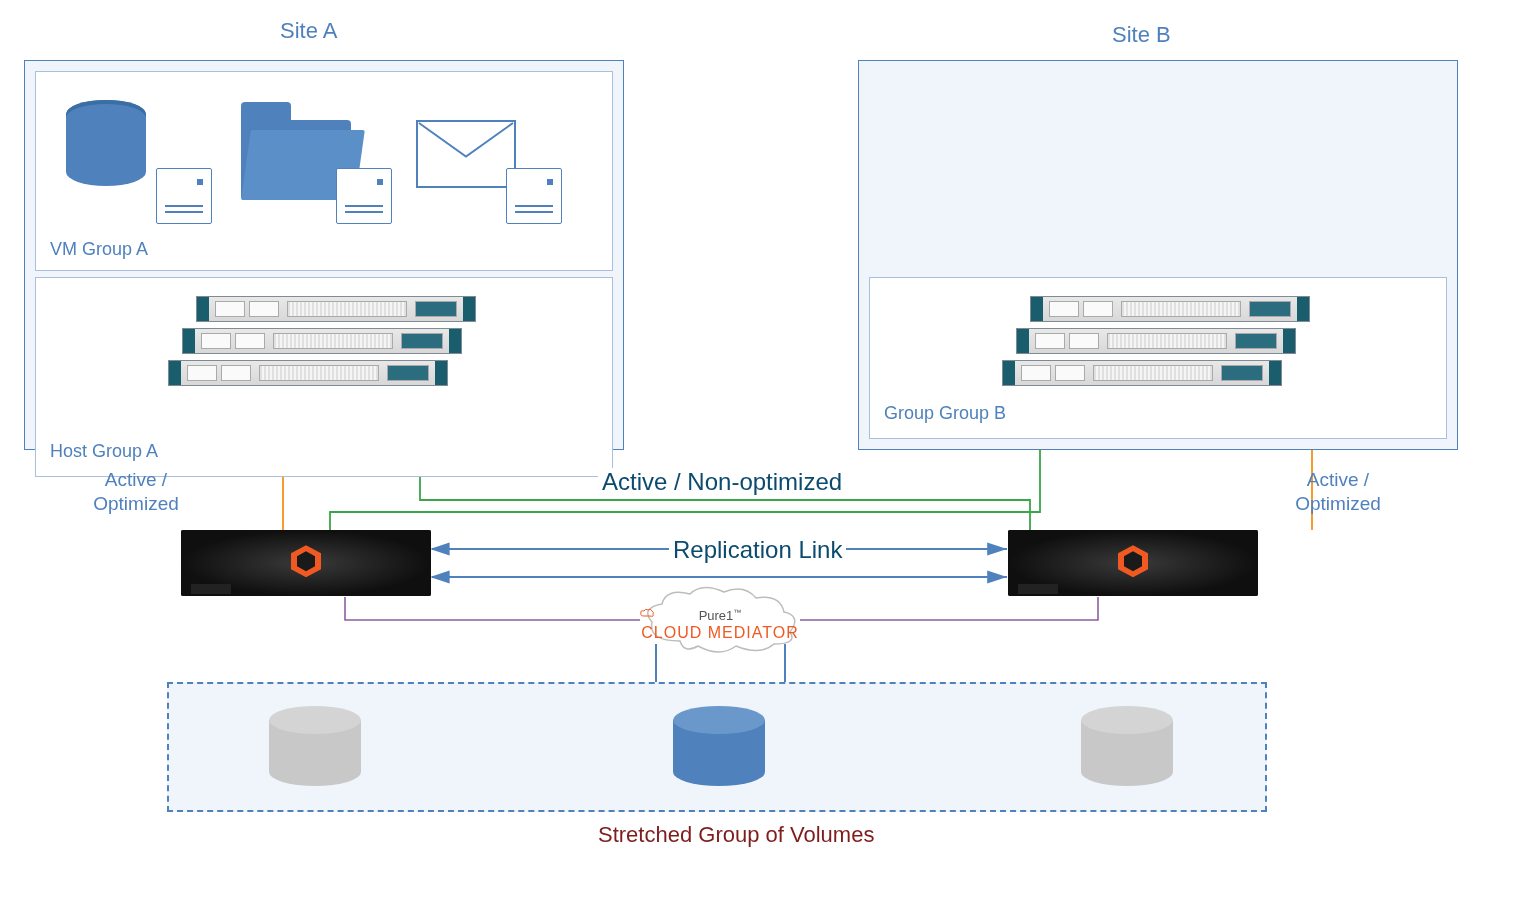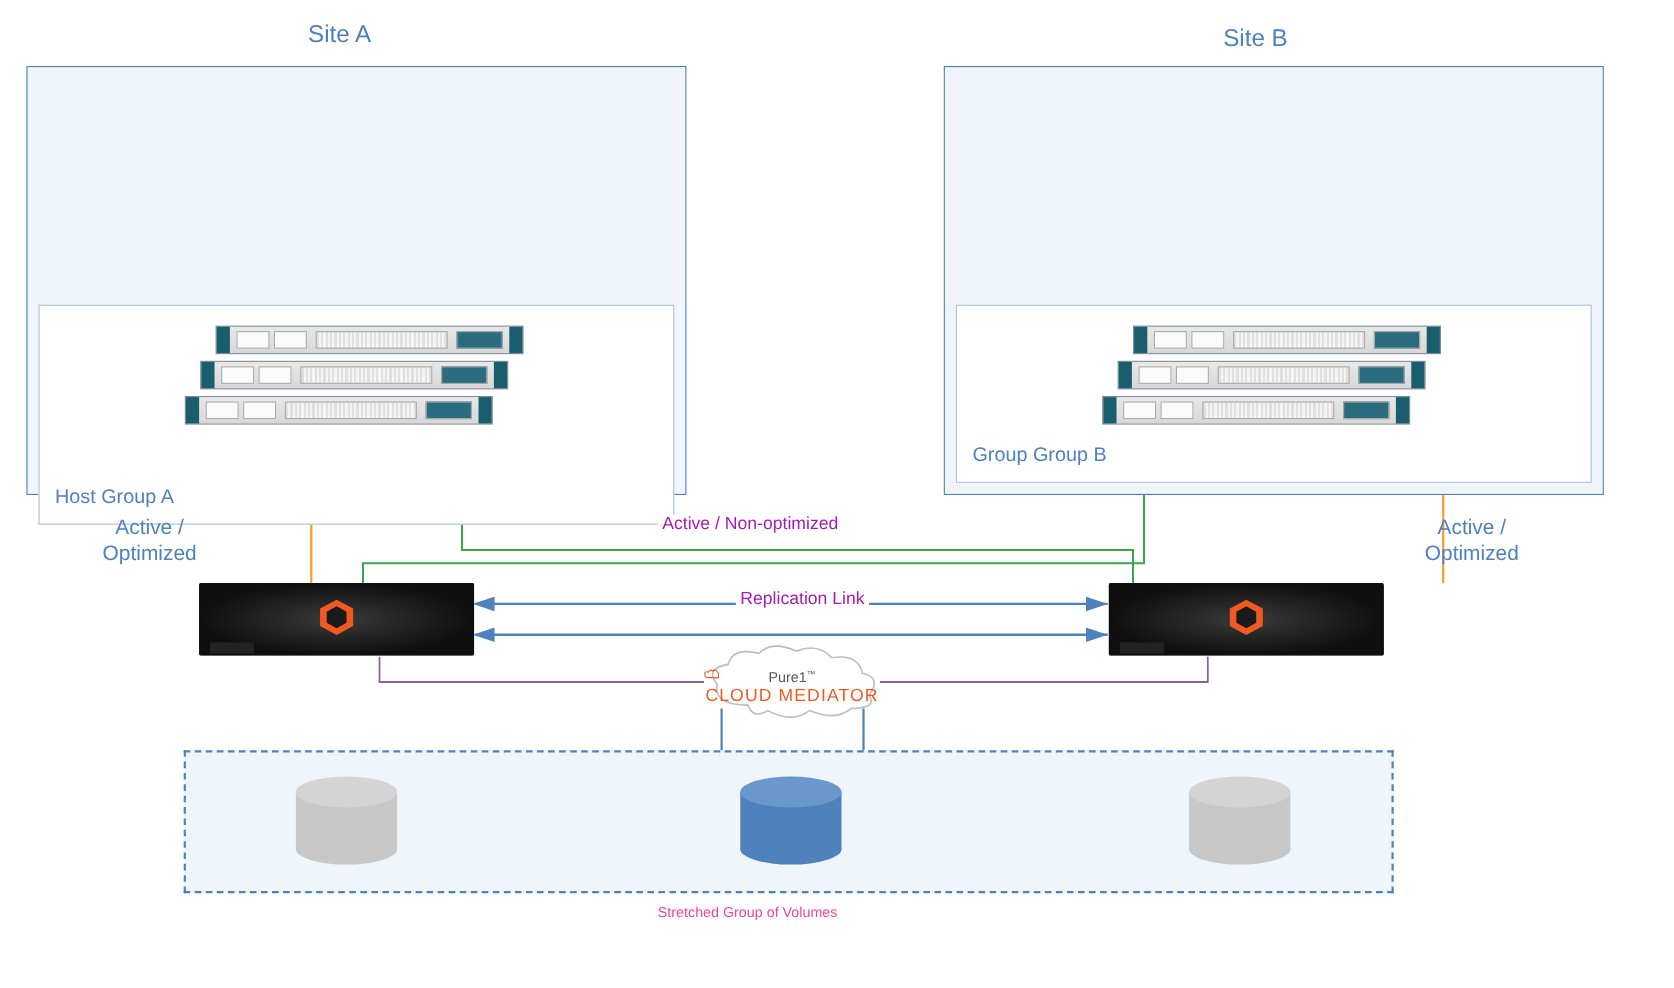--- a/index.html
+++ b/index.html
@@ -135,21 +135,21 @@
   }
   .storage-box .orange {
     position:absolute; left:50%; top:50%;
     width:36px; height:36px; transform:translate(-50%,-55%);
   }
   .storage-box .label {
     position:absolute; left:10px; bottom:2px; height:10px; width:40px;
     background:linear-gradient(#222,#222);
   }
   .link-label {
-    position:absolute; color:#a21caf; font-size:16px; background:#fff;
+    position:absolute; color:#0c4a6e; font-size:24px; background:#fff;
     padding:0 4px;
   }
   .path-label {
     position:absolute; color:#4f81bd; font-size:19px; text-align:center;
     line-height:1.25;
   }
   .cloud {
     position:absolute;
     width:160px; height:70px;
   }
@@ -169,21 +169,21 @@
     width:92px; height:80px;
   }
   .vol-cyl .b { position:absolute; left:0; right:0; top:14px; bottom:14px; background:#c8c8c8;}
   .vol-cyl .t { position:absolute; left:0; right:0; top:0; height:28px; background:#d4d4d4; border-radius:50%;}
   .vol-cyl .bt { position:absolute; left:0; right:0; bottom:0; height:28px; background:#c8c8c8; border-radius:50%;}
   .vol-cyl.blue .b { background:#4f81bd;}
   .vol-cyl.blue .t { background:#6a98cb;}
   .vol-cyl.blue .bt { background:#4f81bd;}
   svg.conn { position:absolute; left:0; top:0; width:1522px; height:898px; pointer-events:none;}
   .footer-label {
-    position:absolute; color:#ec4899; font-size:13px;
+    position:absolute; color:#7f1d1d; font-size:22px;
   }
 </style>
 </head>
 <body>
 
 <svg class="conn">
   <defs>
     <marker id="arrB" markerWidth="10" markerHeight="10" refX="9" refY="3" orient="auto">
       <path d="M0,0 L9,3 L0,6 Z" fill="#4f81bd"></path>
     </marker>
@@ -225,20 +225,40 @@
     <line x1="656" y1="644" x2="656" y2="685"></line>
     <line x1="785" y1="644" x2="785" y2="685"></line>
   </g>
 </svg>
 
 <div class="site-title" style="left:280px; top:18px;">Site A</div>
 <div class="site-title" style="left:1112px; top:22px;">Site B</div>
 
 <div class="site-box" style="left:24px; top:60px; width:600px; height:390px;">
 
+  <div class="group-box" style="left:10px; top:10px; width:578px; height:200px;">
+
+    <div class="db-icon" style="left:30px; top:28px;">
+      <div class="bot"></div>
+        <div class="body"></div>
+        <div class="top"></div>
+    </div>
+    <div class="small-host" style="left:120px; top:96px;"></div>
+
+    <div class="folder-icon" style="left:205px; top:48px;"></div>
+    <div class="small-host" style="left:300px; top:96px;"></div>
+
+    <div class="mail-icon" style="left:380px; top:48px;">
+      <svg viewBox="0 0 100 68">
+          <polyline points="1,1 50,36 99,1" fill="none" stroke="#4f81bd" stroke-width="2"></polyline>
+        </svg>
+    </div>
+    <div class="small-host" style="left:470px; top:96px;"></div>
+    <div class="group-label" style="left:14px; bottom:10px;">VM Group A</div>
+  </div>
 
   <div class="group-box" style="left:10px; top:216px; width:578px; height:200px;">
     <div class="server-bar" style="left:160px; top:18px; width:280px;">
       <div class="cap-l"></div>
         <div class="cap-r"></div>
       <div class="seg" style="left:18px; width:30px;"></div>
       <div class="seg" style="left:52px; width:30px;"></div>
       <div class="grid" style="left:90px; width:120px;"></div>
       <div class="seg" style="right:18px; width:42px; background:#2b6d7e;"></div>
     </div>

